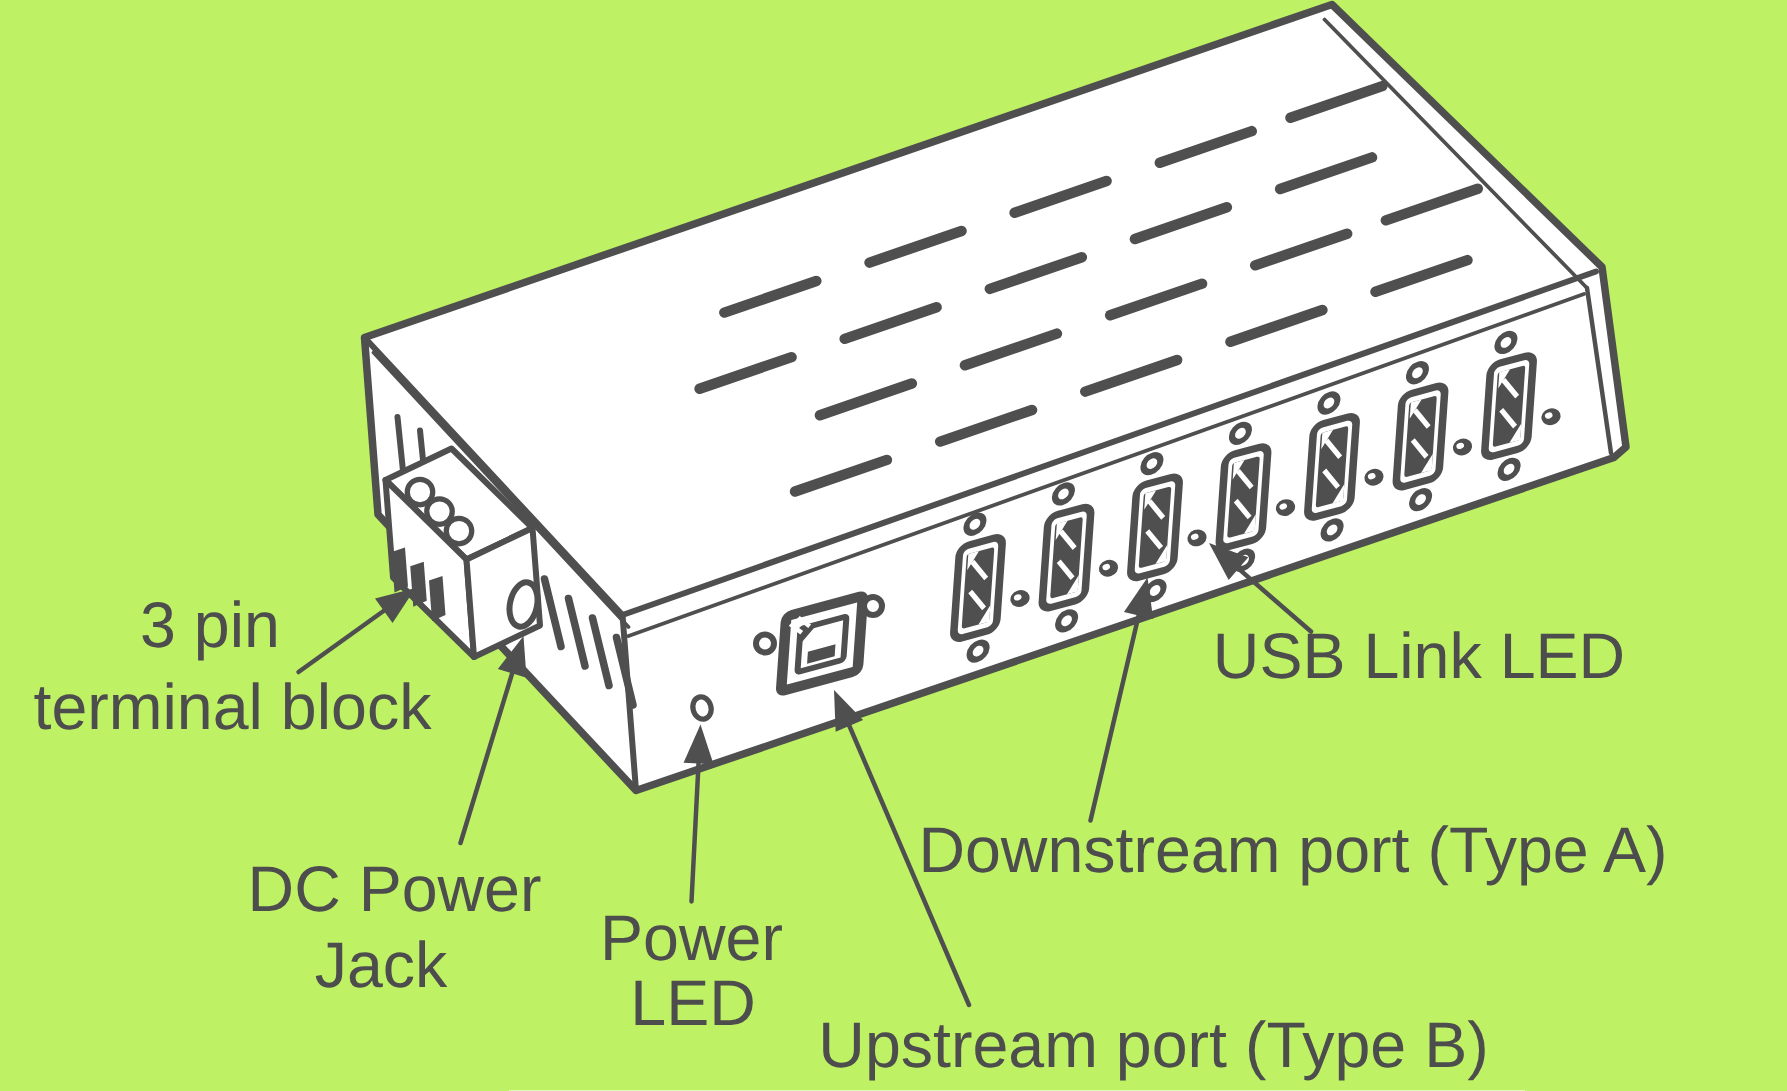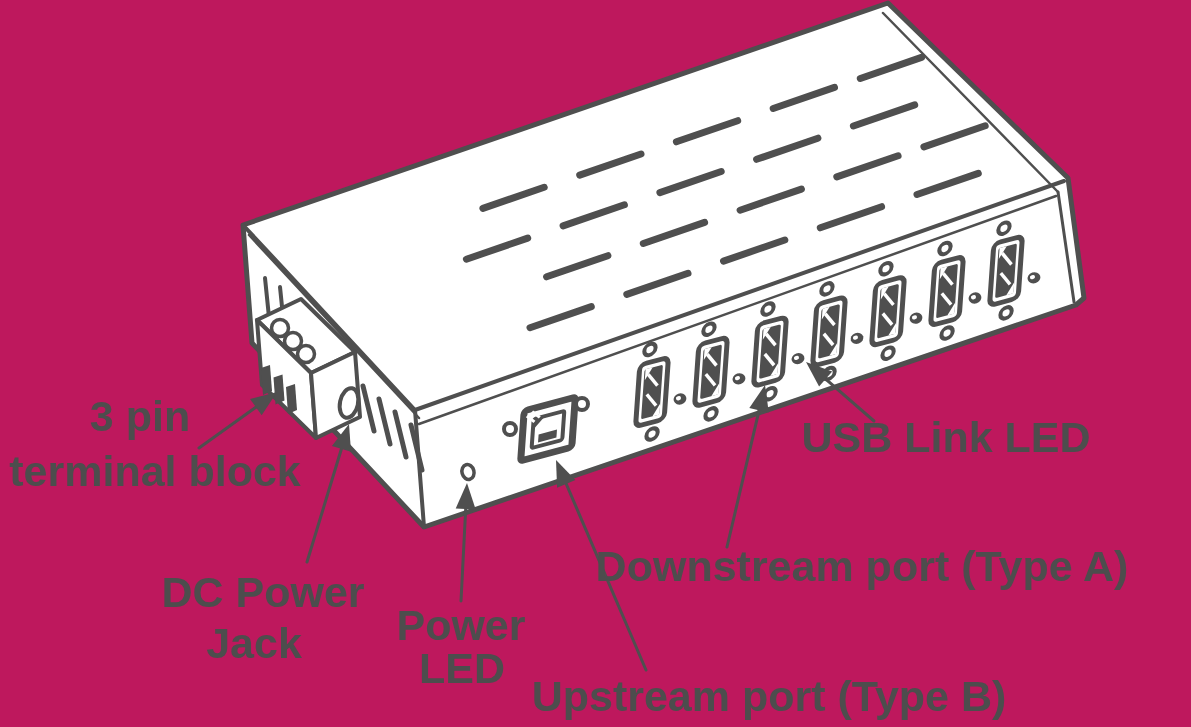--- a/index.html
+++ b/index.html
@@ -13,21 +13,21 @@
   .lbl{
     fill:var(--text,#4d4d4d);
     font-family:"Liberation Sans", sans-serif;
     font-size:43px;
     letter-spacing:0px;
   }
 </style>
 </head>
 <body>
 
-<div class="stage" style="--line: #4f4f4f; --text: #4d4d4d; background: #be185d; font-weight: bold;">
+<div class="stage" style="--line: #4f4f4f; --text: #4d4d4d; background: #bef264;">
   <svg id="scene" viewBox="0 0 1191 727">
 
     <g id="device">
 
       <path class="ln fillface" stroke-width="5" d="M243,225 L888,3 L1068,178 L1084,298 L1076,305 L424,527 L252,343 Z"></path>
 
       <path class="ln" stroke-width="4" d="M243,225 L415,410"></path>
       <path class="ln" stroke-width="2.5" d="M249,235 L419,418"></path>
       <path class="ln" stroke-width="4" d="M415,410 L424,527"></path>
       <path class="ln" stroke-width="4" d="M415,410 L1064,181"></path>

